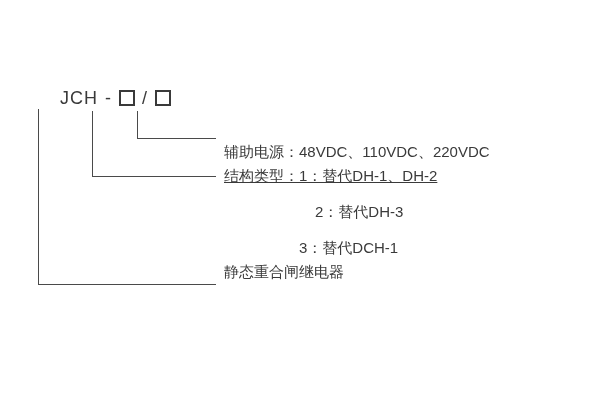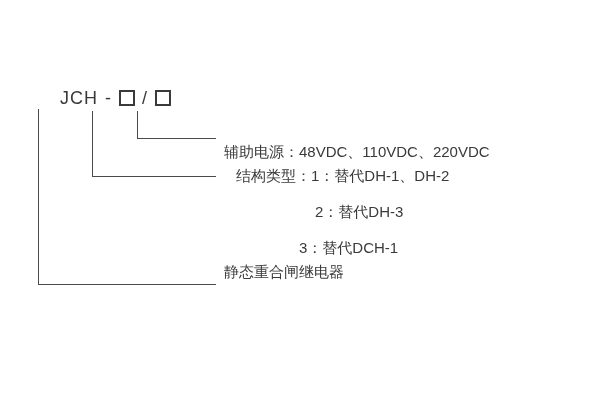--- a/index.html
+++ b/index.html
@@ -66,21 +66,21 @@
   </div>
 
   <div class="connector" style="left:137px; top:111px; width:78px; height:27px;"></div>
 
   <div class="connector" style="left:92px; top:111px; width:123px; height:65px;"></div>
 
   <div class="connector" style="left:38px; top:109px; width:177px; height:175px;"></div>
 
   <div class="label" style="left:224px; top:141px;">辅助电源：48VDC、110VDC、220VDC</div>
 
-  <div class="label" style="left:236px; top:165px;">结构类型：1：替代DH-1、DH-2</div>
+  <div class="label" style="left:224px; top:165px;text-decoration:underline;">结构类型：1：替代DH-1、DH-2</div>
 
   <div class="label" style="left:315px; top:201px;">2：替代DH-3</div>
 
   <div class="label" style="left:299px; top:237px;">3：替代DCH-1</div>
 
   <div class="label" style="left:224px; top:261px;">静态重合闸继电器</div>
 
 </div>
 
 </body></html>

